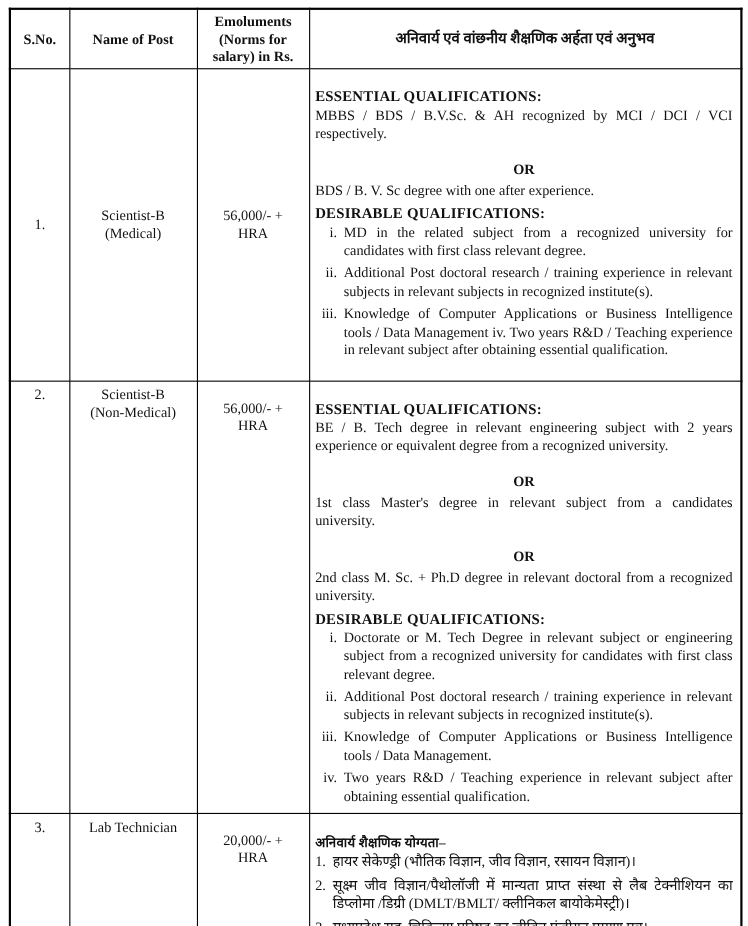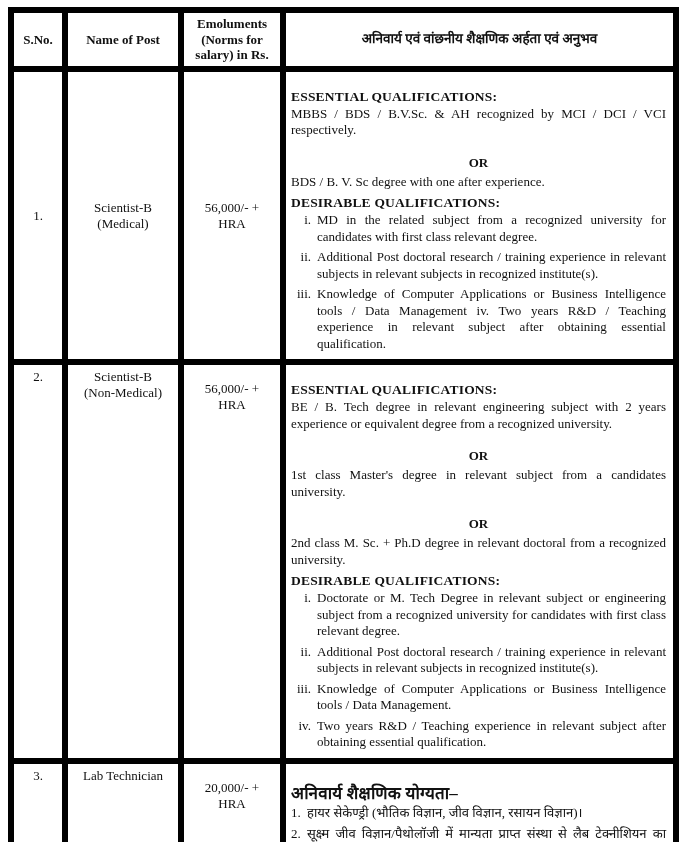--- a/index.html
+++ b/index.html
@@ -15,21 +15,21 @@
     border-collapse: collapse;
     table-layout: fixed;
     width: 665px;
     border: 2px solid #000;
   }
   col.c1 { width: 54px; }
   col.c2 { width: 116px; }
   col.c3 { width: 102px; }
   col.c4 { width: 393px; }
   th, td {
-    border: 6px solid #000000;
+    border: 1px solid #000000;
     vertical-align: top;
     font-size: 13px;
   }
   thead th {
     font-weight: bold;
     text-align: center;
     vertical-align: middle;
     padding: 3px 4px;
     font-size: 13px;
     line-height: 1.2;
@@ -70,21 +70,21 @@
   .li .mk {
     flex: 0 0 26px;
     text-align: right;
     padding-right: 6px;
   }
   .li .tx {
     flex: 1;
     text-align: justify;
     line-height: 1.27;
   }
-  .hindi .h { font-size: 17px; }
+  .hindi .h { font-size: 12px; }
   .hindi .li .mk { flex: 0 0 16px; text-align: left; padding-right: 2px; }
   .hindi .li { margin-bottom: 5px; }
 </style>
 </head>
 <body>
 
 <div class="page">
   <table class="doc-table">
     <colgroup>
       <col class="c1">

